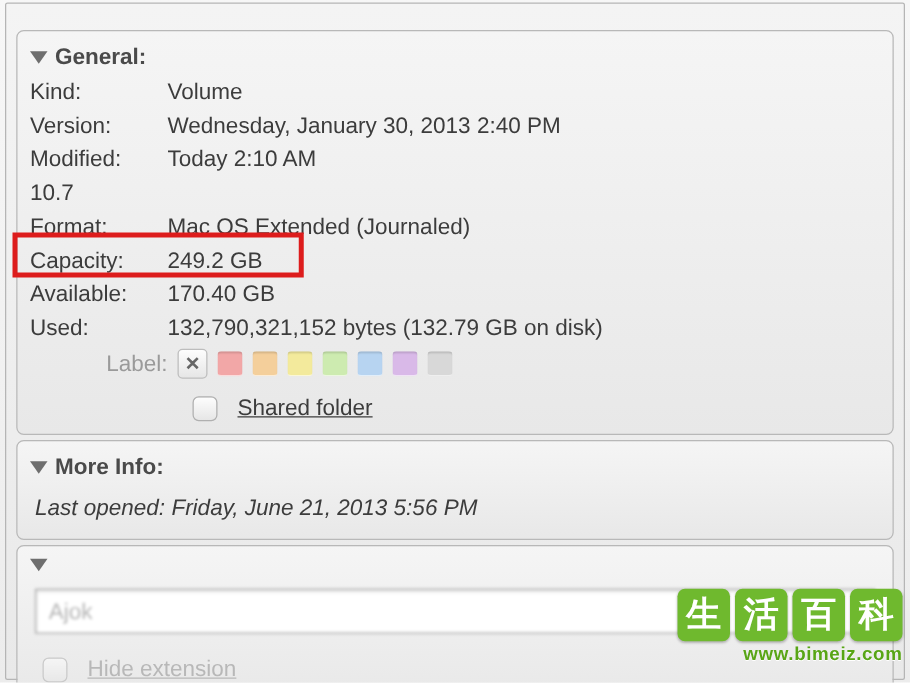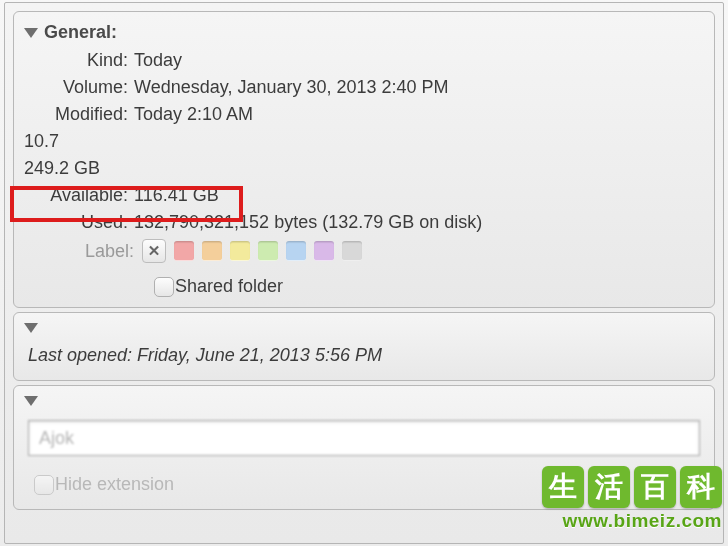--- a/index.html
+++ b/index.html
@@ -36,21 +36,21 @@
       display: inline-block;
     }
     .kv-row {
       display: flex;
       padding: 3px 0;
       font-size: 18px;
       color: #3c3c3c;
     }
     .kv-label {
       width: 110px;
-      text-align: right;
+      text-align: left;
       padding-right: 6px;
     }
     .kv-value {
       flex: 1;
       text-align: left;
     }
     .highlight-box {
       border: 4px solid #dd1c1c;
       position: absolute;
       left: 10px;
@@ -91,24 +91,25 @@
     .swatch {
       width: 20px; height: 20px;
       border-radius: 3px;
       border-top: 1px solid rgba(0,0,0,0.15);
       border-bottom: 1px solid rgba(255,255,255,0.6);
       box-shadow: inset 0 1px 1px rgba(0,0,0,0.08);
     }
     .checkbox-row {
       display: flex;
       align-items: center;
-      gap: 1px;
+      gap: 16px;
       padding: 10px 0 4px 130px;
       font-size: 18px;
       color: #3c3c3c;
+      text-decoration: underline;
     }
     .checkbox-row.footer {
       padding-left: 10px;
       color: #b8b8b8;
       align-items: flex-end;
     }
     .checkbox {
       width: 20px; height: 20px;
       border: 1px solid #b0b0b0;
       border-radius: 5px;
@@ -157,69 +158,74 @@
       font-size: 28px;
       font-weight: bold;
       border-radius: 6px;
       display: flex;
       align-items: center;
       justify-content: center;
       box-shadow: 0 1px 2px rgba(0,0,0,0.25);
     }
     .watermark .url {
       color: #58a516;
-      font-size: 19px;
+      font-size: 15px;
       font-weight: bold;
       letter-spacing: 0.5px;
       margin-top: 2px;
       text-shadow: 0 1px 0 #fff;
     }
     .outer {
       border: 1px solid #b5b5b5;
       border-radius: 2px;
       width: 720px;
       height: 542px;
       margin: 2px auto;
       background: linear-gradient(#f4f4f4, #e9e9e9);
       padding-top: 0;
     }
-    .first-panel { margin-top: 8px; }
+    .first-panel { margin-top: 21px; }
   </style>
 </head>
 <body>
 
 <div class="outer">
 
   <div class="panel first-panel">
     <div class="section-header">
       <span class="disclosure"></span>
       <span>General:</span>
     </div>
 
     <div class="kv-row">
       <span class="kv-label">Kind:</span>
-      <span class="kv-value">Today</span>
-    </div>
-    <div class="kv-row">
-      <span class="kv-label">Volume:</span>
+      <span class="kv-value">Volume</span>
+    </div>
+    <div class="kv-row">
+      <span class="kv-label">Version:</span>
       <span class="kv-value">Wednesday, January 30, 2013 2:40 PM</span>
     </div>
     <div class="kv-row">
       <span class="kv-label">Modified:</span>
       <span class="kv-value">Today 2:10 AM</span>
     </div>
     <div class="kv-row">
       <span class="kv-value">10.7</span>
     </div>
     <div class="kv-row">
+      <span class="kv-label">Format:</span>
+      <span class="kv-value">Mac OS Extended (Journaled)</span>
+    </div>
+    <div class="kv-row">
+      <span class="kv-label">Capacity:</span>
       <span class="kv-value">249.2 GB</span>
     </div>
     <div class="kv-row">
       <span class="kv-label">Available:</span>
-      <span class="kv-value">116.41 GB</span>
+      <span class="kv-value">170.40 GB</span>
     </div>
     <div class="kv-row">
       <span class="kv-label">Used:</span>
       <span class="kv-value">132,790,321,152 bytes (132.79 GB on disk)</span>
     </div>
 
     <div class="label-row">
       <span class="label-text">Label:</span>
       <span class="label-x">✕</span>
       <span class="swatches">
@@ -235,20 +241,21 @@
 
     <div class="checkbox-row">
       <span class="checkbox"></span>
       <span>Shared folder</span>
     </div>
   </div>
 
   <div class="panel">
     <div class="section-header">
       <span class="disclosure"></span>
+      <span>More Info:</span>
     </div>
     <div class="moreinfo-row">
       <span>Last opened:</span>
       <span> </span>
       <span>Friday, June 21, 2013 5:56 PM</span>
     </div>
   </div>
 
   <div class="panel" style="padding-bottom:10px;">
     <div class="section-header">

